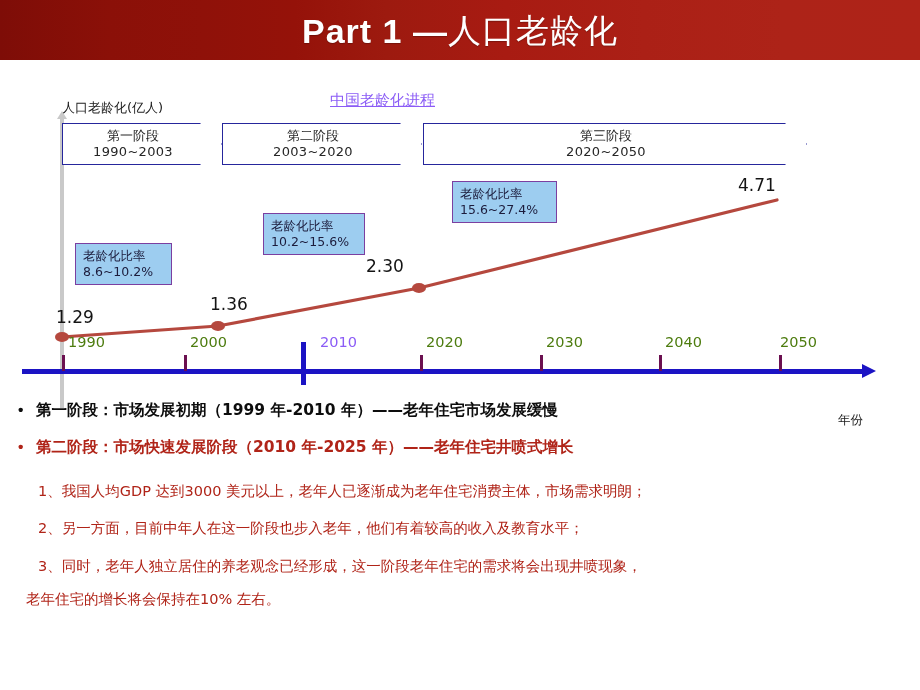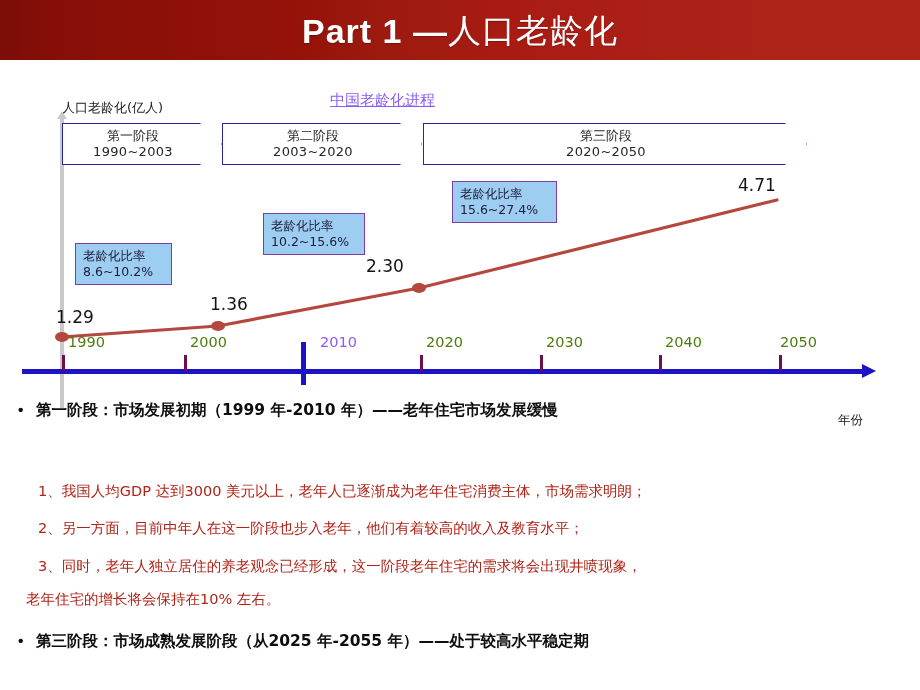--- a/index.html
+++ b/index.html
@@ -207,28 +207,28 @@
 
     <div class="axis-unit">年份</div>
   </div>
 
   <div class="body-text">
 
     <div class="row b-black" style="left:18px;top:8px;">
       <span class="bullet">•</span><span>第一阶段：市场发展初期（1999 年-2010 年）——老年住宅市场发展缓慢</span>
     </div>
 
+    <div class="row b-red" style="left:18px;top:45px;">
+      <span class="bullet">•</span><span>第二阶段：市场快速发展阶段（2010 年-2025 年）——老年住宅井喷式增长</span>
+    </div>
 
     <div class="row sub-red" style="left:38px;top:90px;">1、我国人均GDP 达到3000 美元以上，老年人已逐渐成为老年住宅消费主体，市场需求明朗；</div>
 
     <div class="row sub-red" style="left:38px;top:127px;">2、另一方面，目前中年人在这一阶段也步入老年，他们有着较高的收入及教育水平；</div>
 
     <div class="row sub-red" style="left:38px;top:165px;">3、同时，老年人独立居住的养老观念已经形成，这一阶段老年住宅的需求将会出现井喷现象，</div>
 
     <div class="row sub-red" style="left:26px;top:198px;">老年住宅的增长将会保持在10% 左右。</div>
 
-    <div class="row b-black" style="left:18px;top:239px;">
-      <span class="bullet">•</span><span>第三阶段：市场成熟发展阶段（从2025 年-2055 年）——处于较高水平稳定期</span>
-    </div>
 
   </div>
 
 </div>
 
 </body></html>

